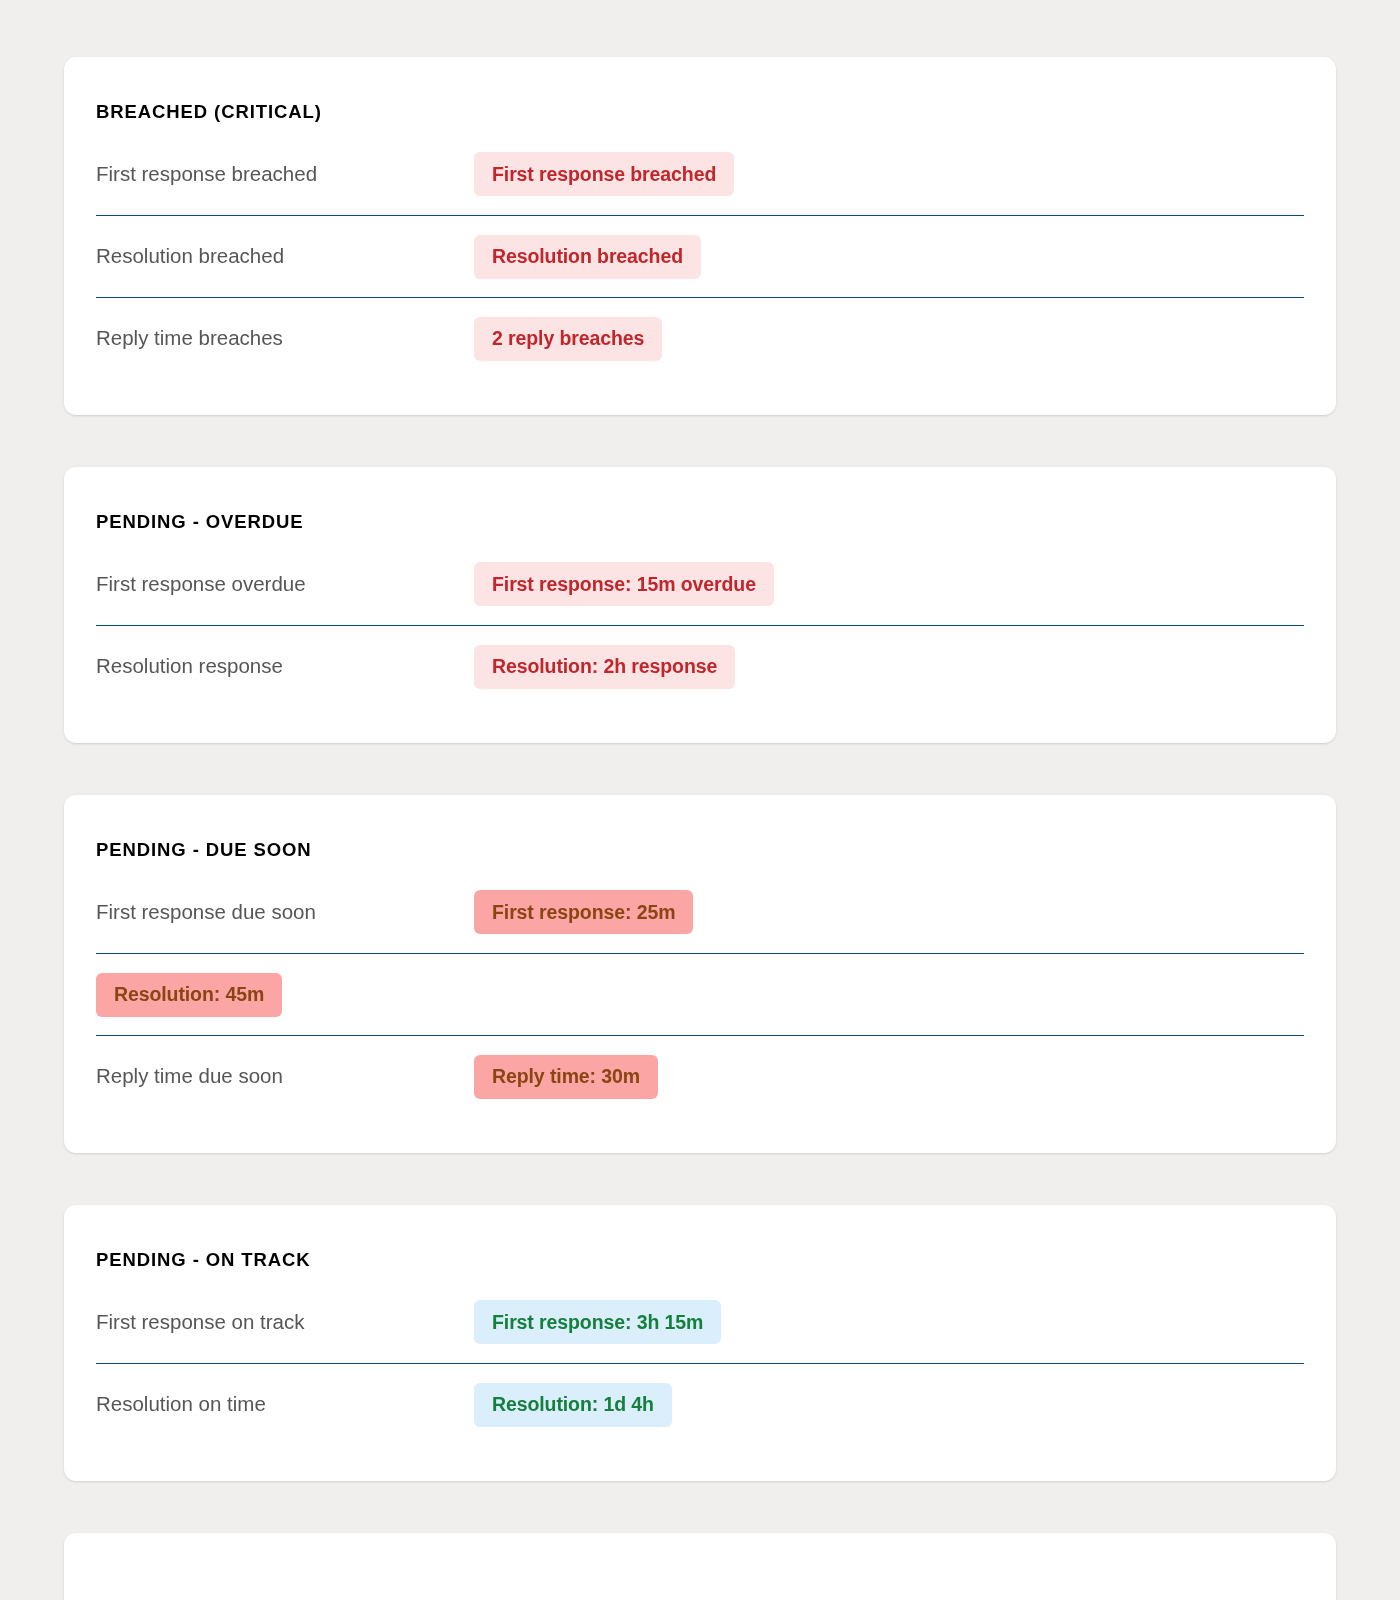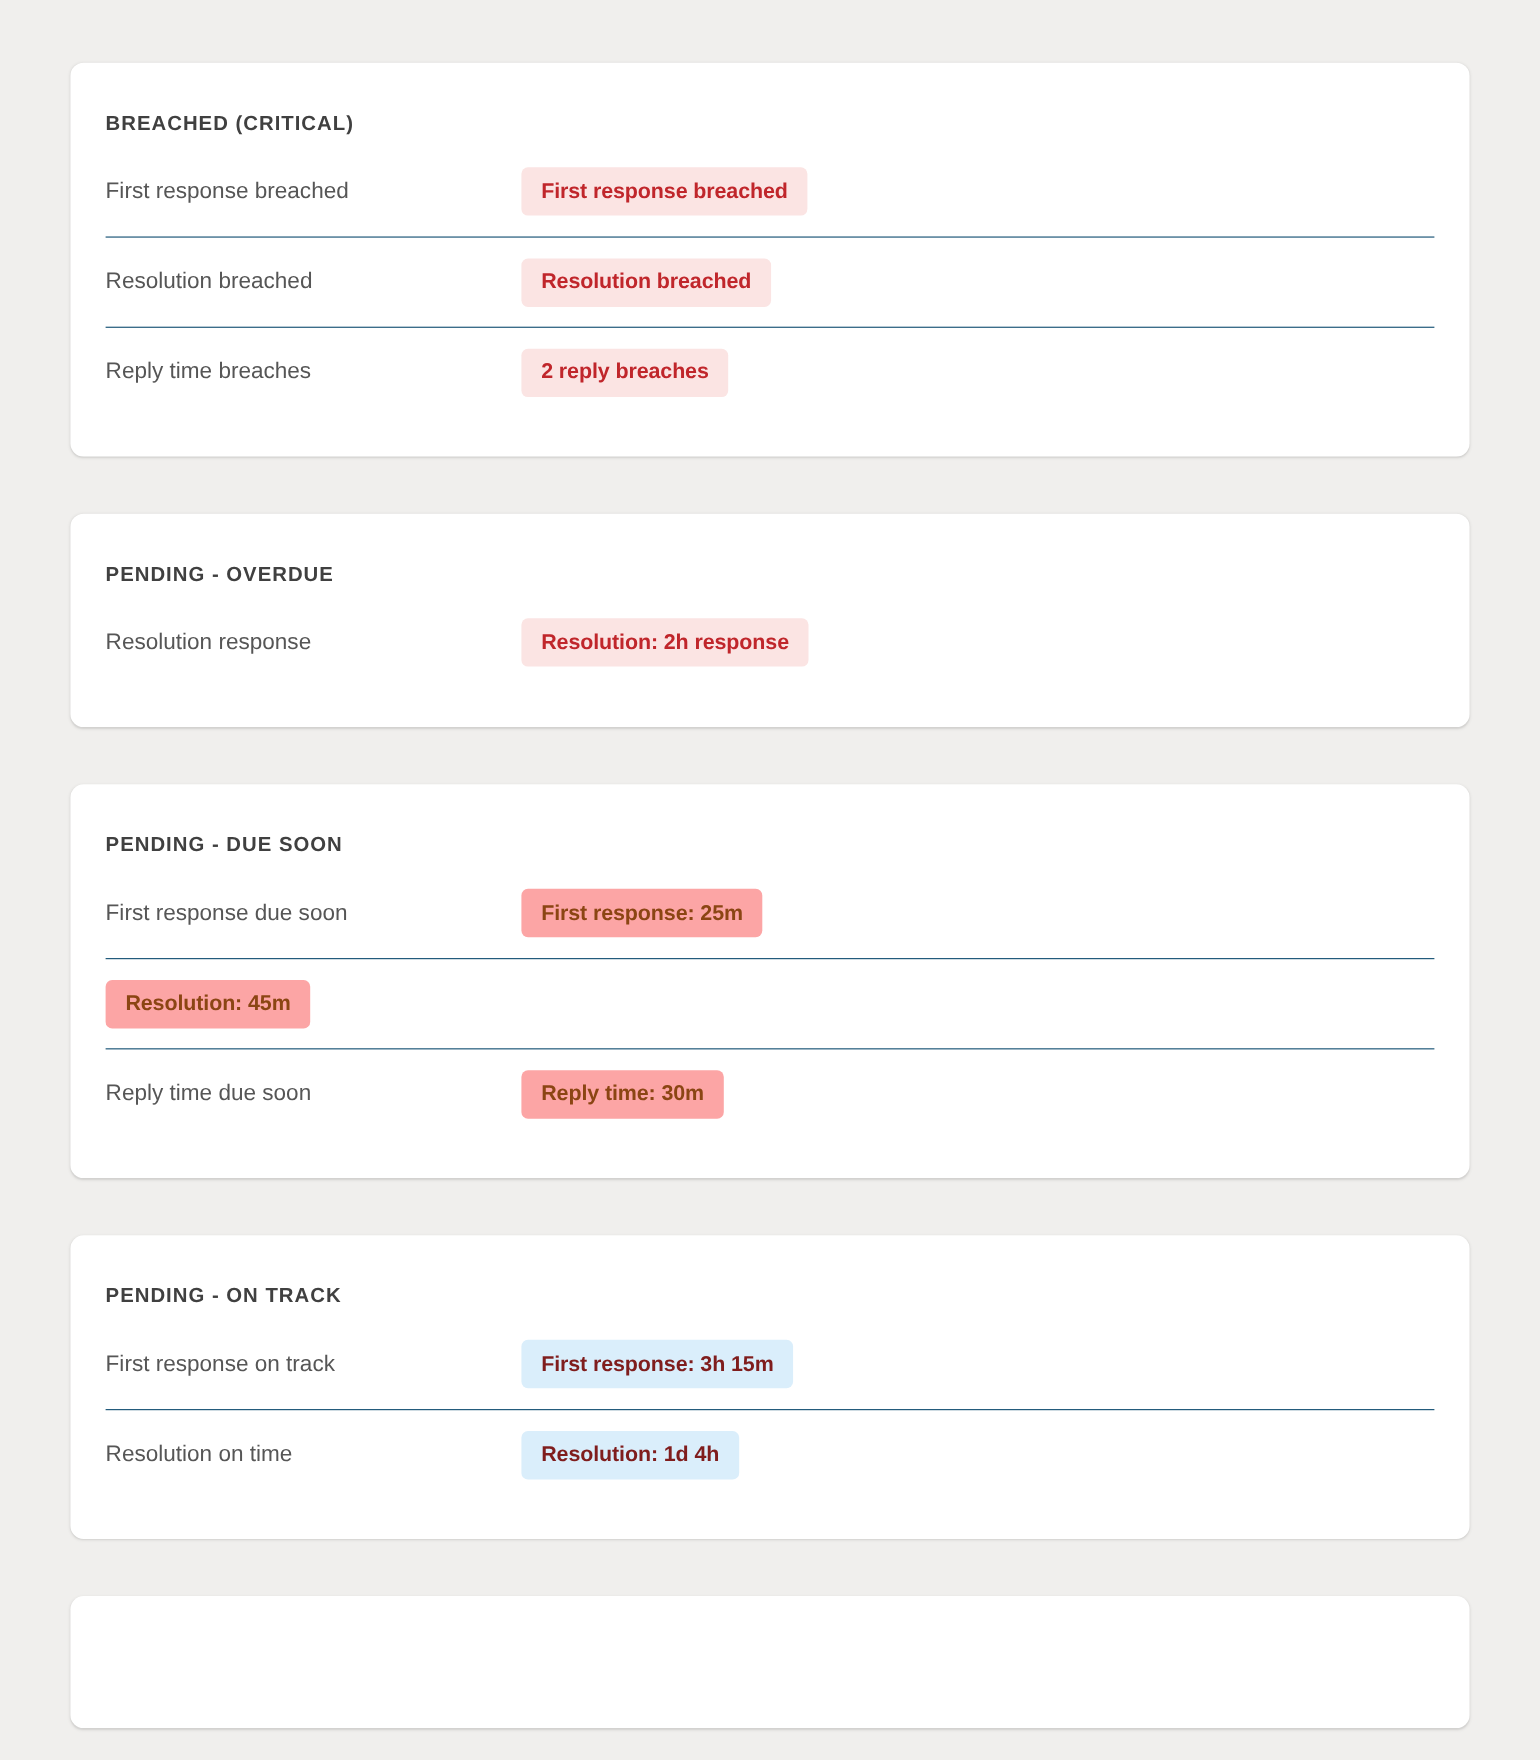--- a/index.html
+++ b/index.html
@@ -29,21 +29,21 @@
     border-radius: 12px;
     box-shadow: 0 1px 3px rgba(0,0,0,0.10), 0 1px 1px rgba(0,0,0,0.04);
     padding: 0 32px;
     box-sizing: border-box;
   }
 
   .card-title {
     font-size: 18.5px;
     font-weight: bold;
     letter-spacing: 0.9px;
-    color: #404040;
+    color: #000000;
     text-transform: uppercase;
     padding-top: 44px;
     padding-bottom: 10px;
     white-space: nowrap;
   }
 
   .rows {
     padding-bottom: 36px;
   }
 
@@ -84,21 +84,21 @@
     color: #c0262b;
   }
 
   .badge.sev-due-soon {
     background: #fca5a5;
     color: #8b4513;
   }
 
   .badge.sev-on-track {
     background: #daeefb;
-    color: #7f1d1d;
+    color: #15803d;
     text-align: right;
   }
 
   
   .card.partial {
     min-height: 120px;
     margin-bottom: 0;
   }
 </style>
 </head>
@@ -120,20 +120,24 @@
       <div class="row">
         <div class="row-label">Reply time breaches</div>
         <span class="badge sev-breached">2 reply breaches</span>
       </div>
     </div>
   </section>
 
   <section class="card">
     <div class="card-title">PENDING - OVERDUE</div>
     <div class="rows">
+      <div class="row">
+        <div class="row-label">First response overdue</div>
+        <span class="badge sev-overdue">First response: 15m overdue</span>
+      </div>
       <div class="row">
         <div class="row-label">Resolution response</div>
         <span class="badge sev-overdue">Resolution: 2h response</span>
       </div>
     </div>
   </section>
 
   <section class="card">
     <div class="card-title">PENDING - DUE SOON</div>
     <div class="rows">

